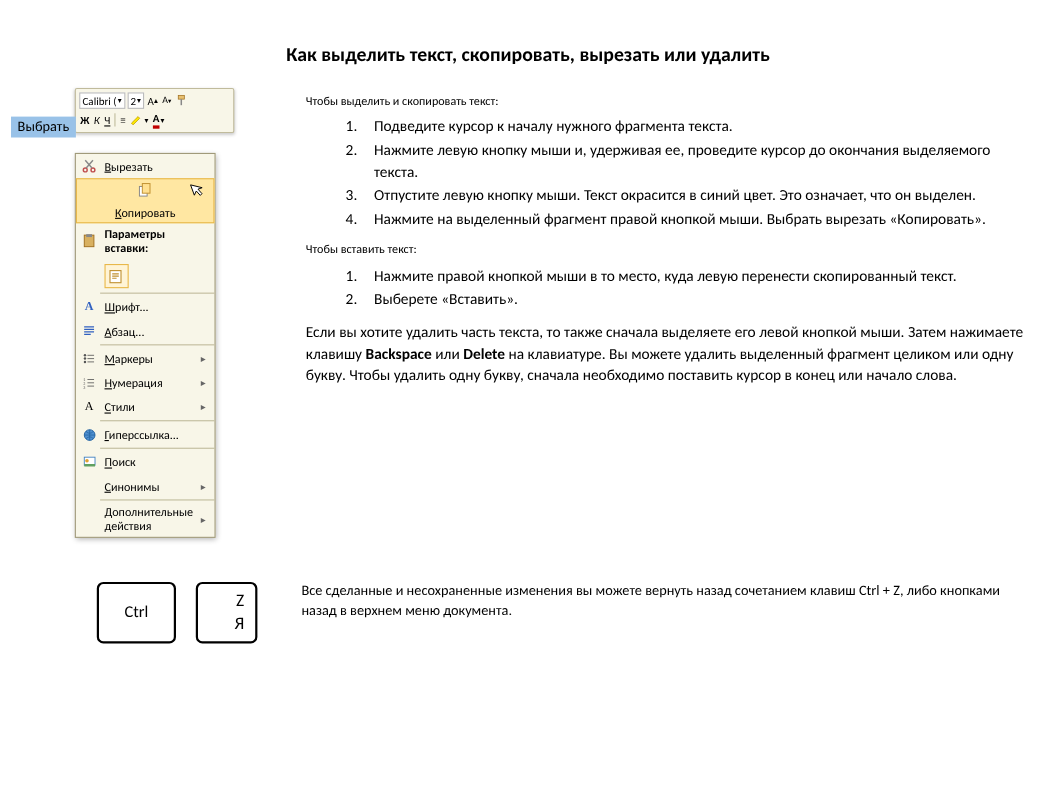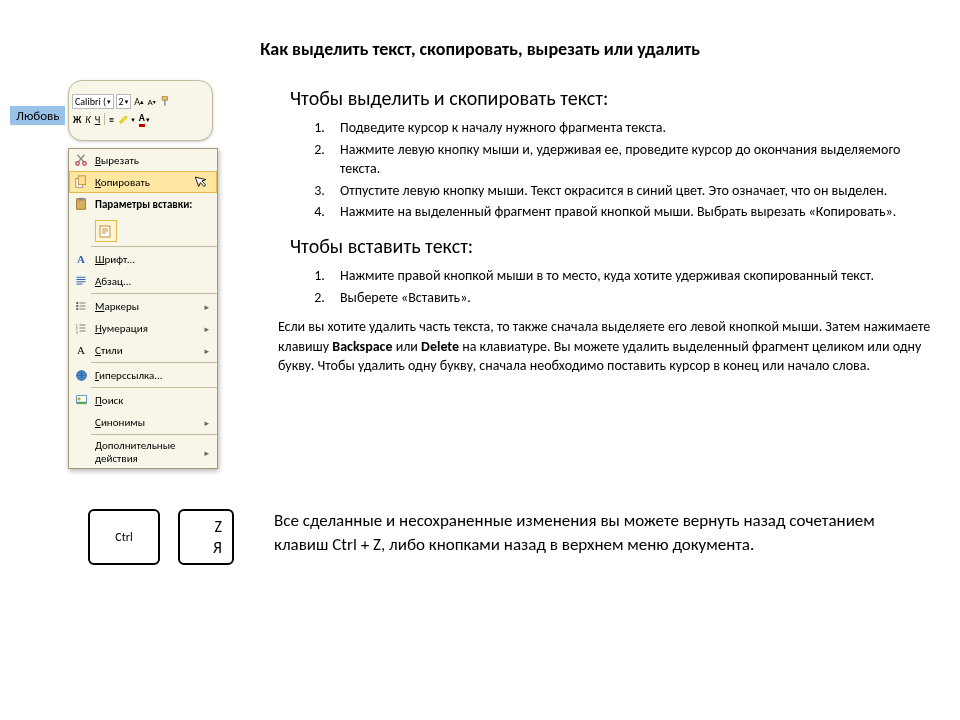--- a/index.html
+++ b/index.html
@@ -1,57 +1,57 @@
 <!DOCTYPE html>
 <html><head>
 <meta charset="utf-8">
 <style>
 * { box-sizing: border-box; margin: 0; padding: 0; }
 body { font-family: Calibri, Arial, sans-serif; width: 960px; height: 720px; background: #fff; position: relative; }
 .page-title { font-size: 18px; font-weight: bold; text-align: center; padding: 38px 20px 20px; }
 .main-row { display: flex; padding: 0 20px; gap: 18px; }
 .left-col { width: 240px; flex-shrink: 0; position: relative; }
 .selected-word { position: absolute; left: -10px; top: 26px; background: #99c2e8; padding: 2px 6px; font-size: 13px; }
-.mini-toolbar { background: #f8f6e8; border: 1px solid #c0bb9c; border-radius: 14px; padding: 12px 3px; font-size: 10px; width: 145px; margin-left: 48px; box-shadow: 0 1px 3px rgba(0,0,0,0.2); }
+.mini-toolbar { background: #f8f6e8; border: 1px solid #c0bb9c; border-radius: 2px; padding: 2px 3px; font-size: 10px; width: 145px; margin-left: 48px; box-shadow: 0 1px 3px rgba(0,0,0,0.2); }
 .tb-row { display: flex; align-items: center; gap: 2px; padding: 1px 0; }
 .tb-item { padding: 0 1px; display: inline-flex; align-items: center; }
 .tb-sep { width: 1px; height: 12px; background: #c0bb9c; margin: 0 1px; }
 .font-box { border: 1px solid #bbb; background: #fff; padding: 0 2px; font-size: 10px; display: flex; align-items: center; }
 .dd { font-size: 7px; margin-left: 1px; }
-.context-menu { background: #f8f6e8; border: 1px solid #a09a7a; width: 150px; margin-left: 48px; margin-top: 7px; font-size: 11px; box-shadow: 1px 2px 5px rgba(0,0,0,0.3); }
+.context-menu { background: #f8f6e8; border: 1px solid #a09a7a; width: 128px; margin-left: 48px; margin-top: 18px; font-size: 11px; box-shadow: 1px 2px 5px rgba(0,0,0,0.3); }
 .menu-item { display: flex; align-items: center; padding: 3px 4px; gap: 6px; position: relative; }
-.menu-item.highlight { background: #ffe7a2; border: 1px solid #e8b84a; padding: 2px 3px; }
+.menu-item.highlight { background: #ffe7a2; border: 1px solid #e8b84a; padding: 2px 3px; flex-direction: column; }
 .menu-icon { width: 16px; height: 16px; display: inline-flex; align-items: center; justify-content: center; font-size: 11px; flex-shrink: 0; }
 .menu-label { flex: 1; }
 .menu-label u { text-decoration: underline; }
 .menu-arrow { font-size: 9px; color: #666; padding-right: 4px; }
 .menu-sep { height: 1px; background: #c0bb9c; margin: 1px 0 1px 22px; }
 .paste-row { padding: 3px 4px 3px 26px; }
 .paste-icon-box { width: 22px; height: 22px; border: 1px solid #e8b84a; background: #fff4d6; display: inline-flex; align-items: center; justify-content: center; margin-top: 2px; }
 .cursor-arrow { position: absolute; right: 8px; top: 2px; font-size: 12px; transform: rotate(-20deg); }
 .right-col { flex: 1; font-size: 14px; line-height: 1.4; }
-.section-h { font-size: 20px; margin: 4px 12px 6px; }
+.section-h { font-size: 11px; margin: 4px 0 6px; }
 .ol { list-style: decimal; padding-left: 50px; margin-bottom: 10px; }
 .ol li { padding-left: 12px; margin-bottom: 2px; }
 .para { margin-top: 4px; }
 .bottom-row { display: flex; padding: 40px 30px 0 88px; gap: 40px; align-items: flex-start; }
 .keys { display: flex; gap: 18px; }
-.key { border: 2px solid #000; border-radius: 6px; width: 72px; height: 56px; display: flex; align-items: center; justify-content: center; font-size: 12px; position: relative; }
+.key { border: 2px solid #000; border-radius: 6px; width: 72px; height: 56px; display: flex; align-items: center; justify-content: center; font-size: 15px; position: relative; }
 .key-z { display: flex; flex-direction: column; align-items: flex-end; justify-content: space-between; padding: 6px 10px; font-size: 16px; width: 56px; }
-.tip-text { font-size: 17px; line-height: 1.4; }
+.tip-text { font-size: 13px; line-height: 1.4; }
 svg { display: block; }
 </style>
 </head>
 <body>
 
 <h1 class="page-title">Как выделить текст, скопировать, вырезать или удалить</h1>
 
 <div class="main-row">
   <div class="left-col">
-    <div class="selected-word">Любовь</div>
+    <div class="selected-word">Выбрать</div>
 
     <div class="mini-toolbar">
       <div class="tb-row">
         <span class="font-box tb-item">
             <span>Calibri (</span>
             <span class="dd">▾</span>
           </span>
         <span class="font-box tb-item">
             <span>2</span>
             <span class="dd">▾</span>
@@ -209,21 +209,21 @@
   <div class="right-col">
     <div class="section-h">Чтобы выделить и скопировать текст:</div>
     <ol class="ol">
       <li>Подведите курсор к началу нужного фрагмента текста.</li>
       <li>Нажмите левую кнопку мыши и, удерживая ее, проведите курсор до окончания выделяемого текста.</li>
       <li>Отпустите левую кнопку мыши. Текст окрасится в синий цвет. Это означает, что он выделен.</li>
       <li>Нажмите на выделенный фрагмент правой кнопкой мыши. Выбрать вырезать «Копировать».</li>
     </ol>
     <div class="section-h">Чтобы вставить текст:</div>
     <ol class="ol">
-      <li>Нажмите правой кнопкой мыши в то место, куда хотите удерживая скопированный текст.</li>
+      <li>Нажмите правой кнопкой мыши в то место, куда левую перенести скопированный текст.</li>
       <li>Выберете «Вставить».</li>
     </ol>
     <div class="para">
       <span>Если вы хотите удалить часть текста, то также сначала выделяете его левой кнопкой мыши. Затем нажимаете клавишу </span><b>Backspace</b><span> или </span><b>Delete</b><span> на клавиатуре. Вы можете удалить выделенный фрагмент целиком или одну букву. Чтобы удалить одну букву, сначала необходимо поставить курсор в конец или начало слова.</span>
     </div>
   </div>
 </div>
 
 <div class="bottom-row">
   <div class="keys">

